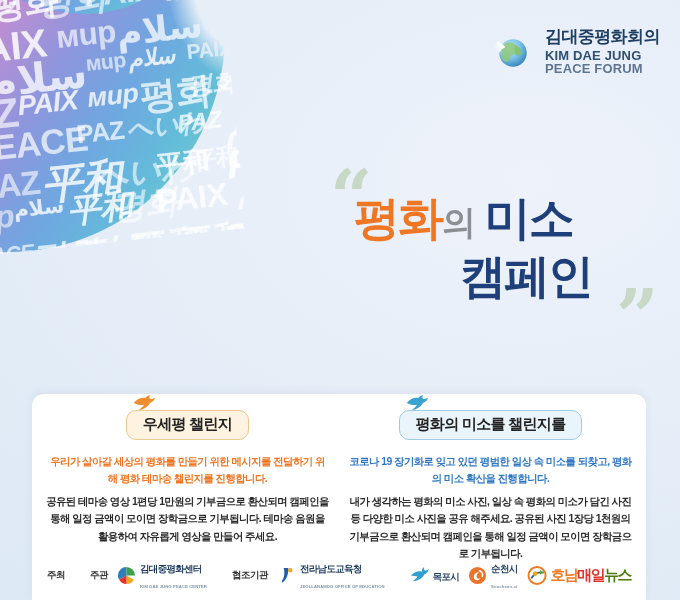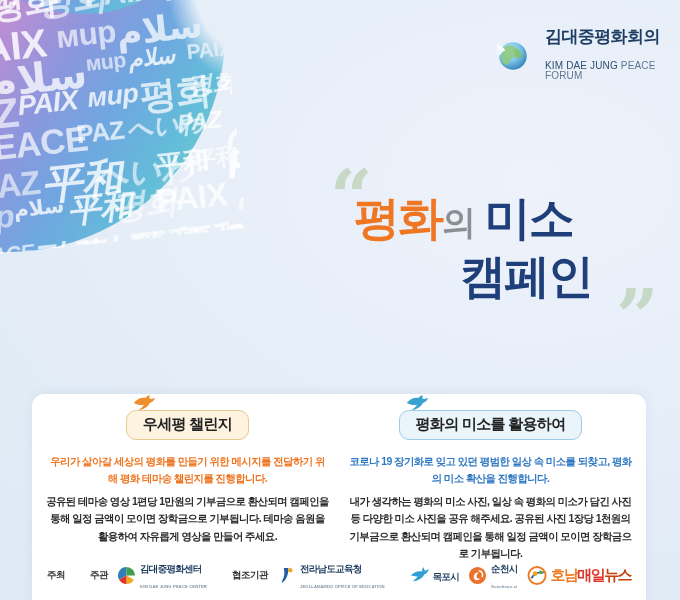--- a/index.html
+++ b/index.html
@@ -86,22 +86,22 @@
   #masthead {
     position:absolute; left:493px; top:28px;
     display:flex; align-items:center; gap:14px;
   }
   #globe-icon { width:38px; height:38px; flex:0 0 auto; }
   #masthead-text { line-height:1.05; }
   #org-name-ko {
     font-size:17px; font-weight:700; color:#1e3f63; letter-spacing:-.6px;
   }
   #org-name-en {
-    font-size:10px; font-weight:400; color:#5e7590;
-    letter-spacing:.15px; margin-top:15px;
+    font-size:13px; font-weight:700; color:#5e7590;
+    letter-spacing:.15px; margin-top:3px;
   }
   #org-name-en .b { color:#2e4f72; }
 
   
   #hero { position:absolute; left:330px; top:160px; width:330px; }
   .qmark {
     position:absolute; font-size:74px; line-height:1;
     color:#c7d8c7; font-family:"DejaVu Serif",serif; font-weight:700;
   }
   #quote-open { left:0px; top:0px; }
@@ -157,21 +157,21 @@
   .f-logo { display:flex; align-items:center; gap:4px; white-space:nowrap; }
   .f-mark { width:19px; height:19px; flex:0 0 auto; }
   .f-name { line-height:1.04; }
   .f-ko { font-size:9.5px; font-weight:700; color:#1c3a5e; letter-spacing:-.7px; }
   .f-en { font-size:4.2px; font-weight:700; color:#8295aa; letter-spacing:.1px; }
   .f-gap { width:7px; }
   #logo-honam { display:flex; align-items:center; gap:2px; }
   #honam-text { font-size:15px; font-weight:800; letter-spacing:-1.6px; }
   #honam-text .o { color:#ee7b23; }
   #honam-text .r { color:#e0342a; }
-  #honam-text .b { color:#c2410c; }
+  #honam-text .b { color:#4d7c0f; }
 </style>
 </head>
 <body>
 
 <div id="poster">
 
   <div id="dove-wrap">
     <div class="dove-part" id="dove-body"></div>
     <div class="dove-part" id="dove-wing"></div>
     <div id="dove-type">
@@ -263,21 +263,21 @@
         </div>
         <div class="lead lead-orange">우리가 살아갈 세상의 평화를 만들기 위한 메시지를 전달하기 위해 평화 테마송 챌린지를 진행합니다.</div>
         <div class="body-txt">공유된 테마송 영상 1편당 1만원의 기부금으로 환산되며 캠페인을 통해 일정 금액이 모이면 장학금으로 기부됩니다. 테마송 음원을 활용하여 자유롭게 영상을 만들어 주세요.</div>
       </div>
 
       <div class="col">
         <div class="col-head">
           <svg class="bird-icon" viewBox="0 0 28 18">
             <path d="M2 9c4-5 9-7 14-6 1-2 3-3 5-3-1 2-1 3 0 4 2 1 4 0 6-1-1 3-3 5-6 6-3 5-8 8-13 8 3-2 5-4 6-6-4 1-8 0-12-2z" fill="#3aa2cf"></path>
           </svg>
-          <span class="bubble" id="bubble-right">평화의 미소를 활용하여</span>
+          <span class="bubble" id="bubble-right">평화의 미소를 챌린지를</span>
         </div>
         <div class="lead lead-blue">코로나 19 장기화로 잊고 있던 평범한 일상 속 미소를 되찾고, 평화의 미소 확산을 진행합니다.</div>
         <div class="body-txt">내가 생각하는 평화의 미소 사진, 일상 속 평화의 미소가 담긴 사진 등 다양한 미소 사진을 공유 해주세요. 공유된 사진 1장당 1천원의 기부금으로 환산되며 캠페인을 통해 일정 금액이 모이면 장학금으로 기부됩니다.</div>
       </div>
 
     </div>
 
     <div id="footer">
 
       <span class="f-label">주최</span>

